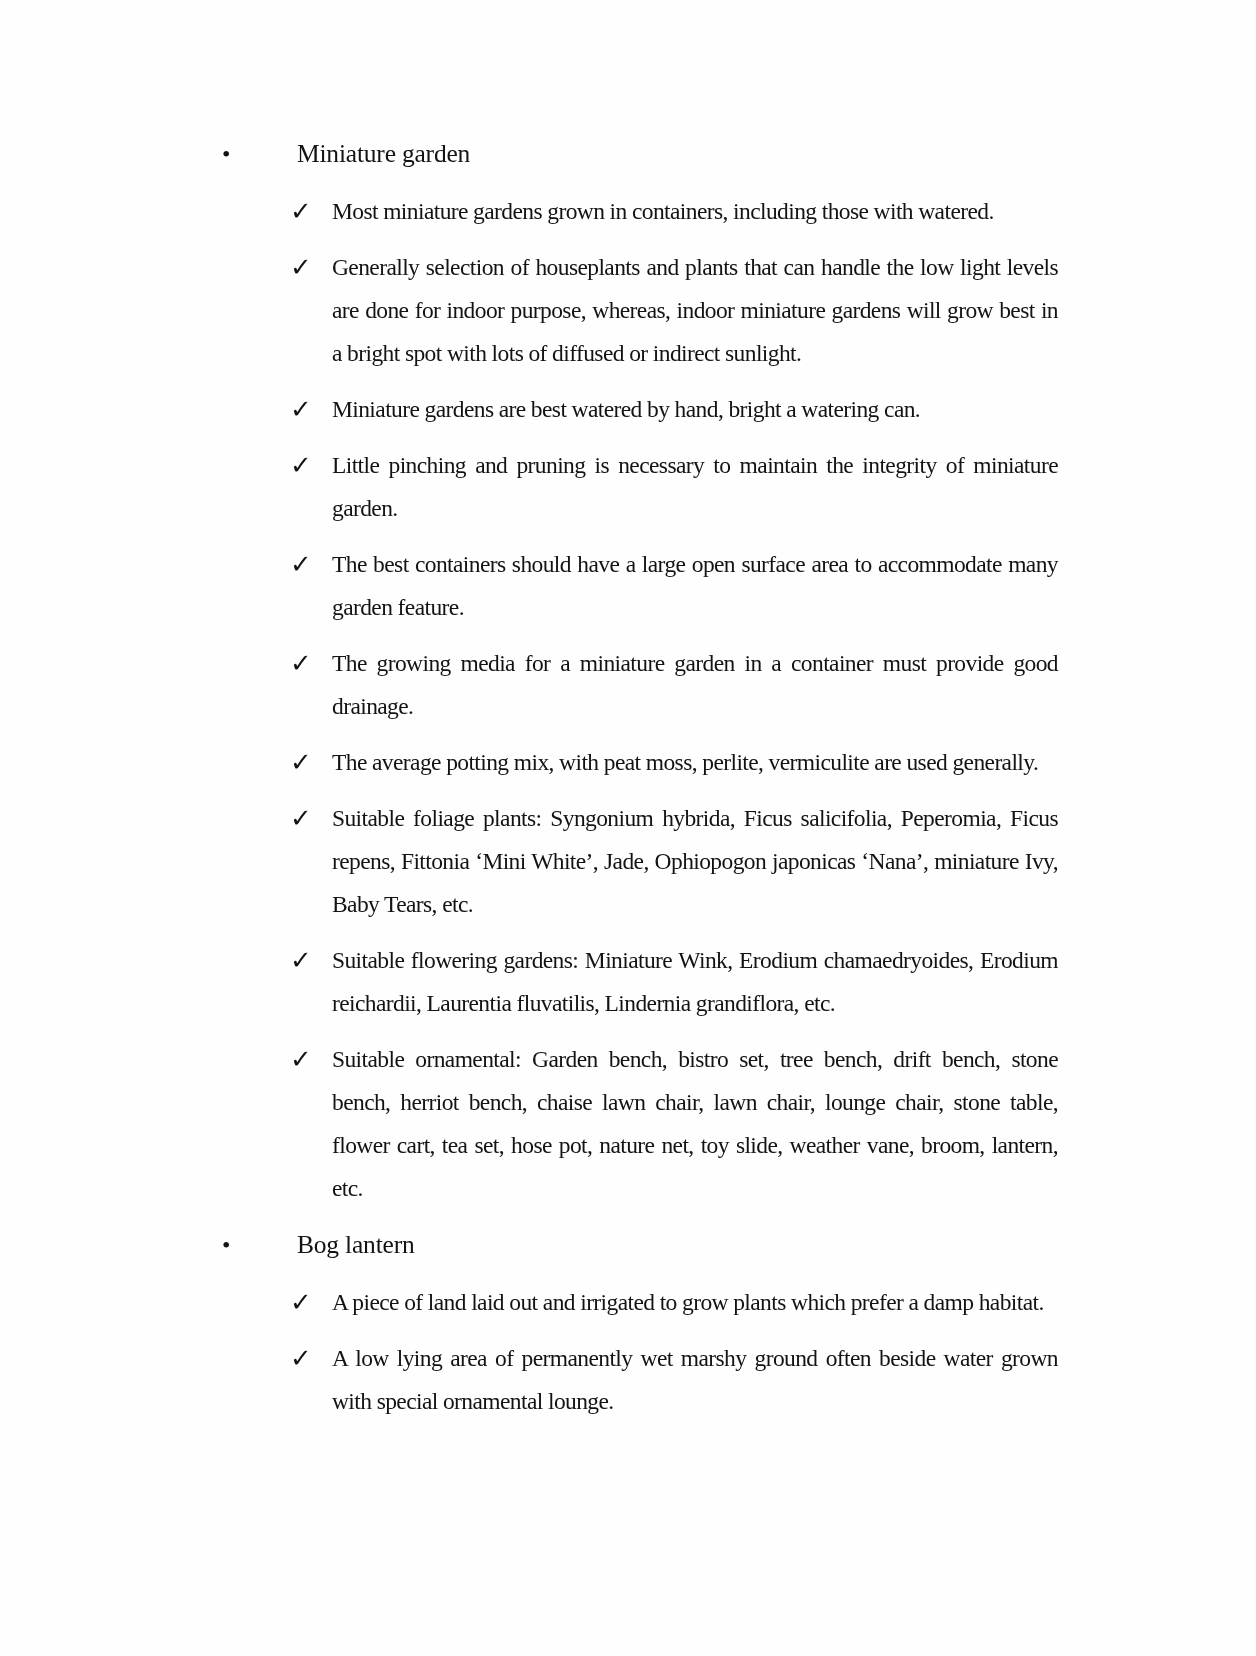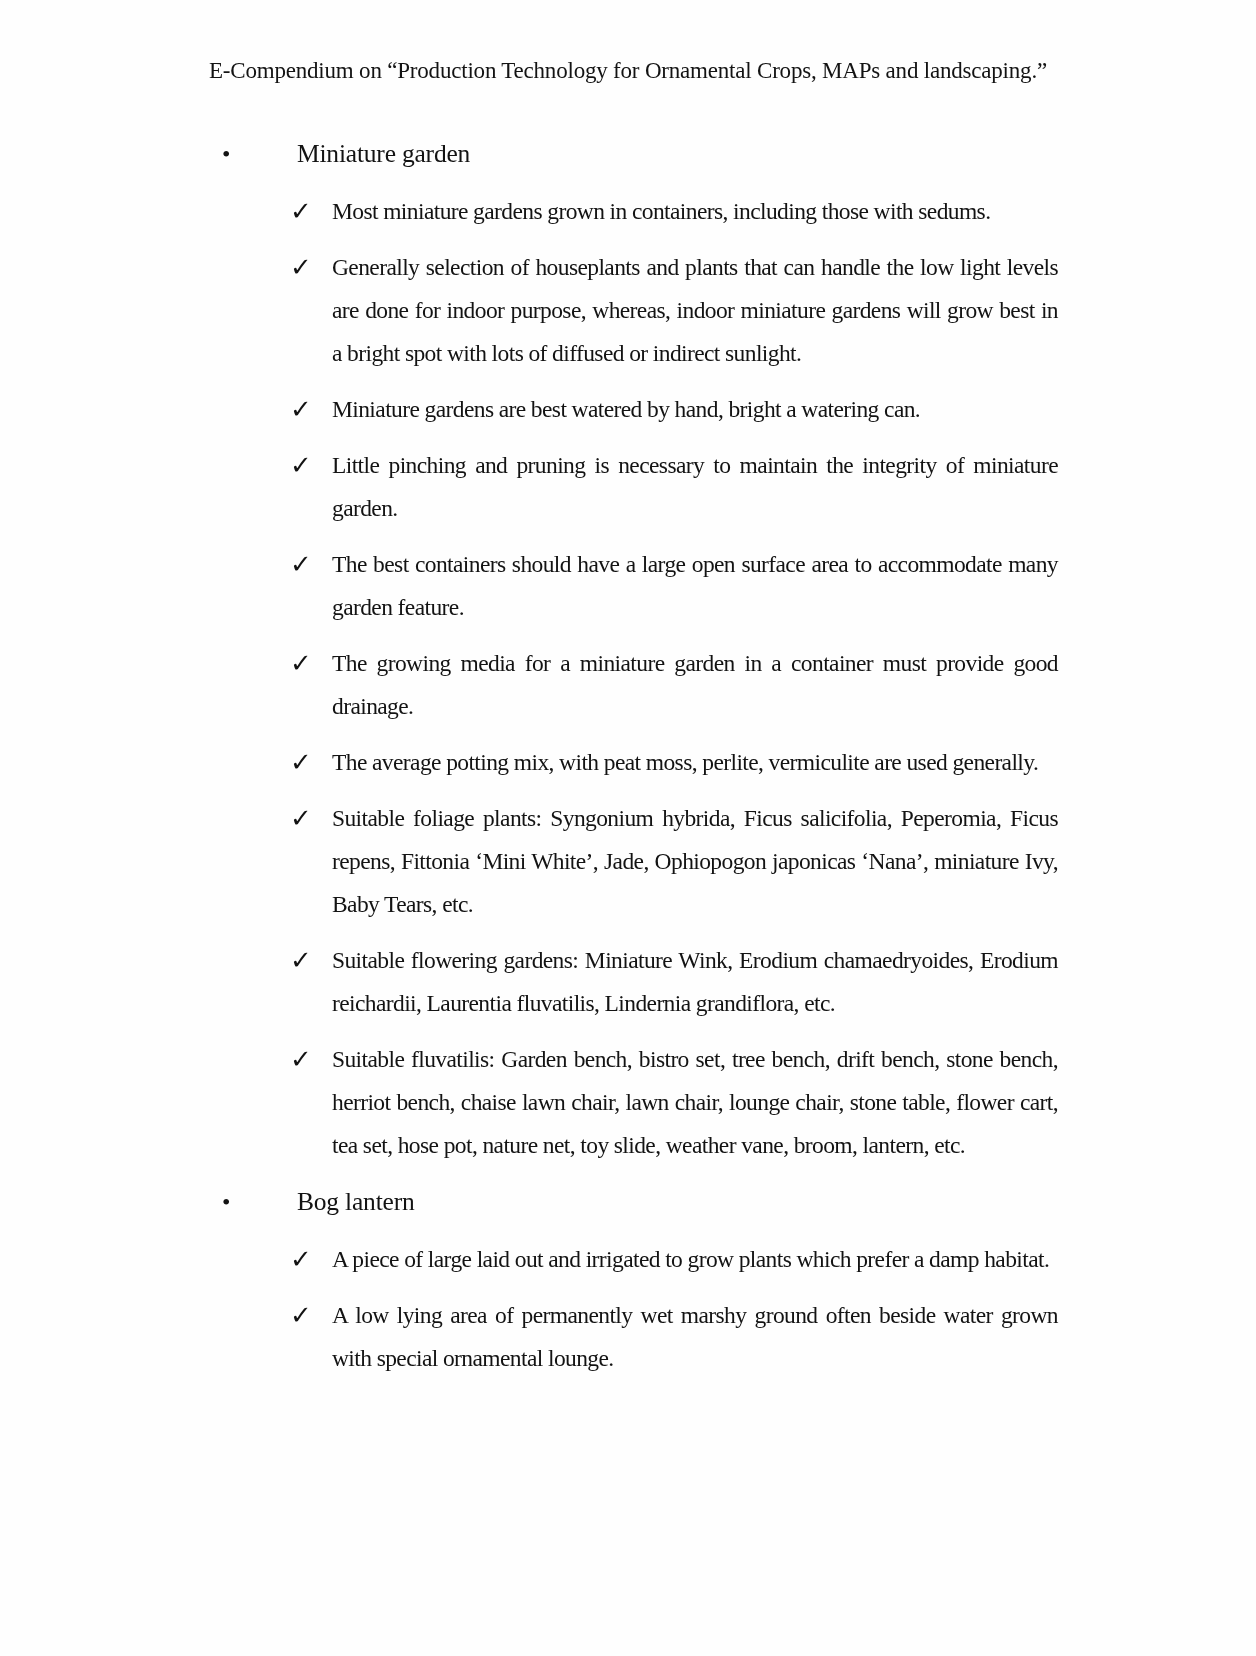--- a/index.html
+++ b/index.html
@@ -70,31 +70,30 @@
     text-align: justify;
   }
   .run-normal { font-style: normal; font-weight: normal; }
   .run-bold   { font-weight: normal; }
   .run-italic { }
 </style>
 </head>
 <body>
 
 <div class="page">
-  <div class="doc-header">E-Compendium on “Production Technology for Ornamental Crops, MAPs and landscaping.”</div>
 
   <div class="content" id="sections-container">
       <section class="section">
         <div class="heading-row">
           <span class="bullet">•</span>
           <h2 class="section-heading">Miniature garden</h2>
         </div>
         <div class="item">
           <span class="check">✓</span>
-          <p class="item-text"><span class="run-normal">Most miniature gardens grown in containers, including those with sedums.</span></p>
+          <p class="item-text"><span class="run-normal">Most miniature gardens grown in containers, including those with watered.</span></p>
         </div>
         <div class="item">
           <span class="check">✓</span>
           <p class="item-text"><span class="run-normal">Generally selection of houseplants and plants that can handle the low light levels are done for indoor purpose, whereas, indoor miniature gardens will grow best in a bright spot with lots of diffused or indirect sunlight.</span></p>
         </div>
         <div class="item">
           <span class="check">✓</span>
           <p class="item-text"><span class="run-normal">Miniature gardens are best watered by hand, bright a watering can.</span></p>
         </div>
         <div class="item">
@@ -116,31 +115,31 @@
         <div class="item">
           <span class="check">✓</span>
           <p class="item-text"><span class="run-bold">Suitable foliage plants: </span><span class="run-italic">Syngonium hybrida, Ficus salicifolia</span><span class="run-normal">, Peperomia, </span><span class="run-italic">Ficus repens</span><span class="run-normal">, Fittonia ‘Mini White’, Jade, </span><span class="run-italic">Ophiopogon japonicas</span><span class="run-normal"> ‘Nana’, miniature Ivy, Baby Tears, etc.</span></p>
         </div>
         <div class="item">
           <span class="check">✓</span>
           <p class="item-text"><span class="run-bold">Suitable flowering gardens: </span><span class="run-normal">Miniature Wink, </span><span class="run-italic">Erodium chamaedryoides, Erodium reichardii, Laurentia fluvatilis, Lindernia grandiflora</span><span class="run-normal">, etc.</span></p>
         </div>
         <div class="item">
           <span class="check">✓</span>
-          <p class="item-text"><span class="run-bold">Suitable fluvatilis: </span><span class="run-normal">Garden bench, bistro set, tree bench, drift bench, stone bench, herriot bench, chaise lawn chair, lawn chair, lounge chair, stone table, flower cart, tea set, hose pot, nature net, toy slide, weather vane, broom, lantern, etc.</span></p>
+          <p class="item-text"><span class="run-bold">Suitable ornamental: </span><span class="run-normal">Garden bench, bistro set, tree bench, drift bench, stone bench, herriot bench, chaise lawn chair, lawn chair, lounge chair, stone table, flower cart, tea set, hose pot, nature net, toy slide, weather vane, broom, lantern, etc.</span></p>
         </div>
       </section>
       <section class="section">
         <div class="heading-row">
           <span class="bullet">•</span>
           <h2 class="section-heading">Bog lantern</h2>
         </div>
         <div class="item">
           <span class="check">✓</span>
-          <p class="item-text"><span class="run-normal">A piece of large laid out and irrigated to grow plants which prefer a damp habitat.</span></p>
+          <p class="item-text"><span class="run-normal">A piece of land laid out and irrigated to grow plants which prefer a damp habitat.</span></p>
         </div>
         <div class="item">
           <span class="check">✓</span>
           <p class="item-text"><span class="run-normal">A low lying area of permanently wet marshy ground often beside water grown with special ornamental lounge.</span></p>
         </div>
       </section>
     </div>
 </div>
 
 </body></html>

